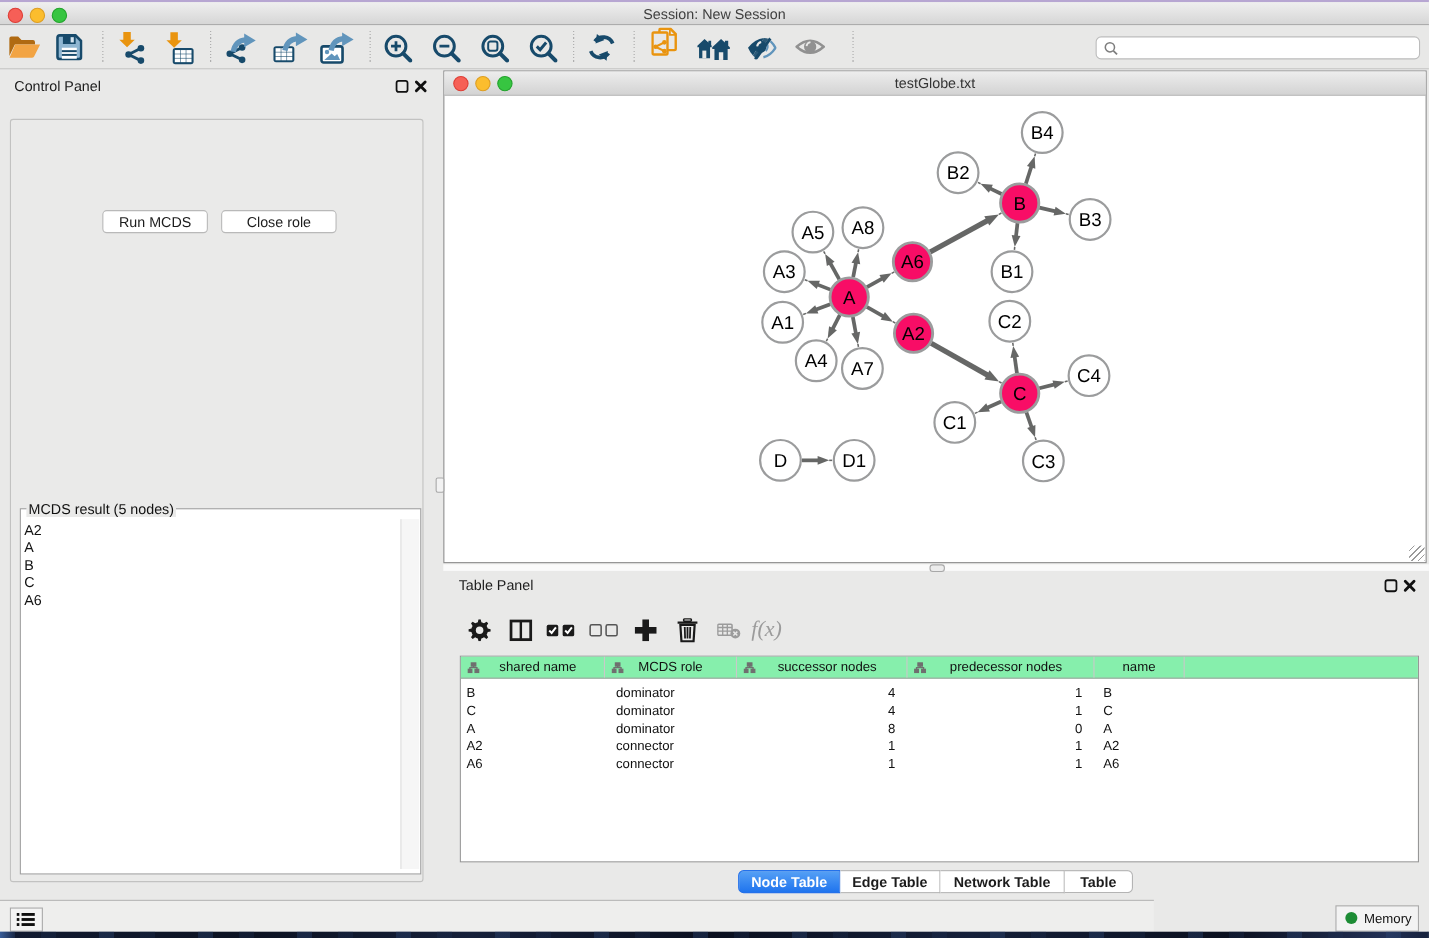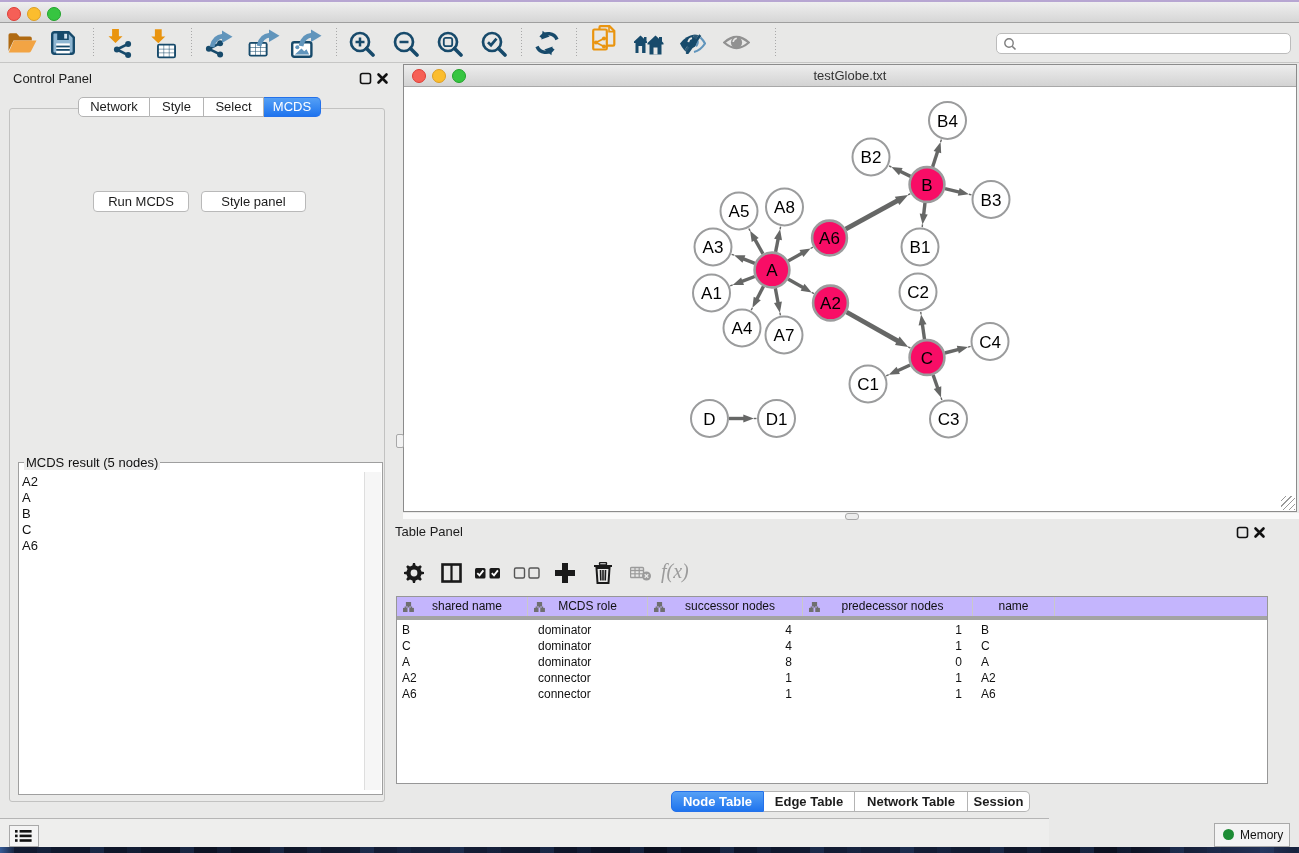--- a/index.html
+++ b/index.html
@@ -71,26 +71,26 @@
 #netwin .light{top:4px;}
 #netwin .r{left:8px;background:#f66056;border:0.5px solid #de3e36;}
 #netwin .y{left:28px;background:#fbbd2e;border:0.5px solid #dd9e23;}
 #netwin .g{left:48px;background:#37c541;border:0.5px solid #22a32c;}
 #grip{position:absolute;right:1px;bottom:1px;width:14px;height:14px;
   background:repeating-linear-gradient(135deg,transparent 0 3px,#9a9a9a 3px 4px);}
 
 #vsplit{left:396px;top:434px;width:6px;height:12px;background:#f2f2f2;border:1px solid #a8a8a8;border-radius:2px;}
 #hsplit{left:845px;top:513px;width:12px;height:5px;background:#ececec;border:1px solid #a8a8a8;border-radius:3px;}
 
-#tp{left:381px;top:518px;width:896px;height:300px;}
+#tp{left:403px;top:518px;width:896px;height:300px;}
 #tp .hdr{position:absolute;left:14px;top:6px;font-size:13px;color:#1c1c1c;}
 #tbl{position:absolute;left:15px;top:78px;width:872px;height:188px;background:#fff;
   border:1px solid #979797;box-sizing:border-box;}
-#thead{position:absolute;left:0;top:0;width:100%;height:19px;background:#c4b5fd;
-  border-bottom:4px solid #a3a3a3;}
+#thead{position:absolute;left:0;top:0;width:100%;height:19px;background:#86efac;
+  border-bottom:1px solid #a3a3a3;}
 .hcell{position:absolute;top:0;height:19px;border-right:1px solid #c9c9c9;
   font-size:12px;color:#111;text-align:center;line-height:19px;}
 .trow{position:absolute;font-size:12px;color:#111;height:16px;line-height:16px;}
 
 #bottabs{left:671px;top:791px;font-weight:bold;}
 #bottabs .t{height:19px;line-height:19px;}
 
 #status{left:0;top:818px;width:1049px;height:29px;background:#eeeeed;
   border-top:1px solid #b5b5b5;}
 #listbtn{position:absolute;left:9px;top:6px;width:28px;height:20px;background:#f4f4f4;
@@ -101,20 +101,21 @@
   background:#1d8c35;}
 #membox .txt{position:absolute;left:25px;top:4px;font-size:12px;color:#111;}
 </style>
 </head>
 <body>
 <div class="abs" id="deskTop"></div>
 <div class="abs" id="titlebar">
   <div class="light r"></div>
     <div class="light y"></div>
     <div class="light g"></div>
+  <div class="ttl">Session: New Session</div>
 </div>
 <div class="abs" id="toolbar">
   <div class="tsep" style="left:93px"></div>
   <div class="tsep" style="left:191px"></div>
   <div class="tsep" style="left:336px"></div>
   <div class="tsep" style="left:521px"></div>
   <div class="tsep" style="left:576px"></div>
   <div class="tsep" style="left:775px"></div>
   <div id="toolicons">
       <svg class="abs" style="left:7px;top:8px" width="31" height="24" viewBox="0 0 31 24">
@@ -248,28 +249,22 @@
 
 <div class="abs" id="cp">
   <div class="hdr">Control Panel</div>
     <svg class="abs" style="left:359px;top:10px" width="13" height="13" viewBox="0 0 13 13">
       <rect x="1.5" y="1.5" width="10" height="10" rx="2" fill="none" stroke="#111" stroke-width="1.6"></rect>
     </svg>
     <svg class="abs" style="left:376px;top:10px" width="13" height="13" viewBox="0 0 13 13">
       <path d="M2.5 2.5 L10.5 10.5 M10.5 2.5 L2.5 10.5" stroke="#111" stroke-width="2.6" stroke-linecap="round"></path>
     </svg>
   <div id="cpframe"></div>
-  <div class="seg" id="cptabs">
-    <div class="t t1 first">Network</div>
-    <div class="t t2">Style</div>
-    <div class="t t3">Select</div>
-    <div class="t t4 sel last">MCDS</div>
-  </div>
   <div class="btn" id="runbtn">Run MCDS</div>
-  <div class="btn" id="closebtn">Style panel</div>
+  <div class="btn" id="closebtn">Close role</div>
   <div id="fs">
     <div class="legend">MCDS result (5 nodes)</div>
     <div class="items">A2<br>A<br>B<br>C<br>A6</div>
     <div class="sb"></div>
   </div>
 </div>
 
 <div class="abs" id="netwin">
   <div class="tb">
     <div class="light r"></div>
@@ -500,21 +495,21 @@
         <div class="trow" style="left:255px;top:89px;width:140px;text-align:right">1</div>
         <div class="trow" style="left:420px;top:89px;width:145px;text-align:right">1</div>
         <div class="trow" style="left:584px;top:89px;width:70px">A6</div>
       </div>
   </div>
 </div>
 <div class="seg abs" id="bottabs">
   <div class="t sel first" style="width:91px">Node Table</div>
   <div class="t" style="width:90px">Edge Table</div>
   <div class="t" style="width:112px">Network Table</div>
-  <div class="t last" style="width:61px">Session</div>
+  <div class="t last" style="width:61px">Table</div>
 </div>
 
 <div class="abs" id="status">
   <div id="listbtn">
       <svg style="position:absolute;left:5px;top:3px" width="17" height="14" viewBox="0 0 17 14">
         <g fill="#111">
           <rect x="0" y="1" width="2.6" height="2.6"></rect>
           <rect x="0" y="5.6" width="2.6" height="2.6"></rect>
           <rect x="0" y="10.2" width="2.6" height="2.6"></rect>
           <rect x="4.6" y="1" width="12" height="2.6"></rect>

